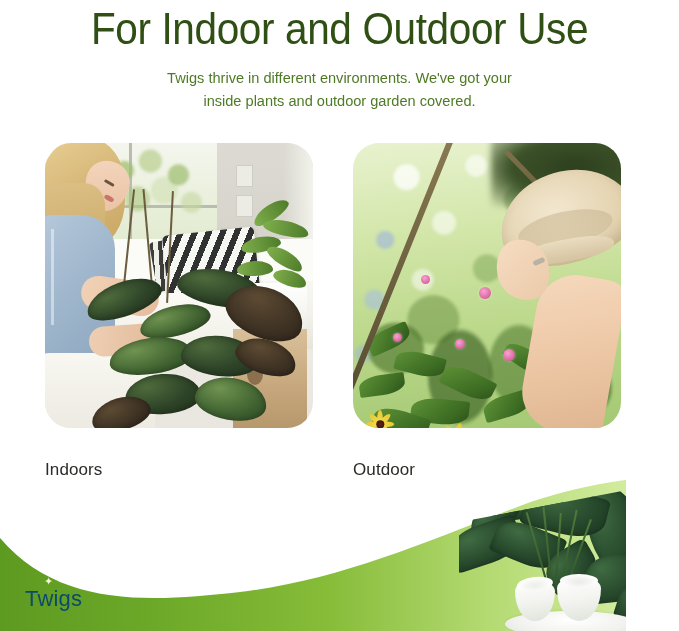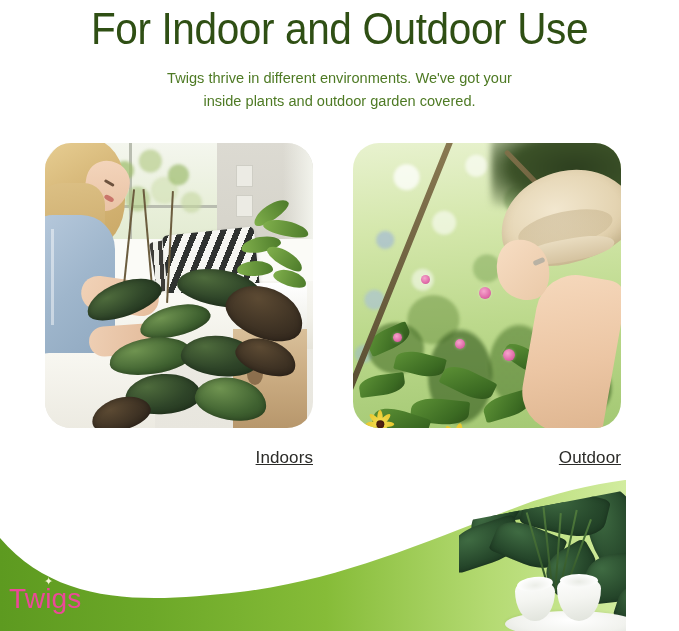--- a/index.html
+++ b/index.html
@@ -393,22 +393,22 @@
   }
   .out-branch2 {
     position:absolute; left:150px; top:8px; width:5px; height:120px;
     background: linear-gradient(180deg,#7e7049 0%,#5d5234 100%);
     transform: rotate(-44deg); transform-origin: top center; border-radius:3px;
   }
 
   
   .labels { position:absolute; left:0; top:448px; width:679px; height:32px; }
   .label {
-    position:absolute; top:0; width:268px; text-align:right;
-    font-size:17px; color:#2b2b28; letter-spacing:.1px;text-decoration:underline;
+    position:absolute; top:12px; width:268px; text-align:left;
+    font-size:17px; color:#2b2b28; letter-spacing:.1px;
   }
   .label-indoor  { left:45px; }
   .label-outdoor { left:353px; }
 
   
   .banner {
     position:absolute; left:0; bottom:0; width:679px; height:151px;
     overflow:hidden;
   }
   .banner-svg { position:absolute; inset:0; width:679px; height:151px; }
@@ -484,22 +484,22 @@
     right:78px; width:44px; height:44px;
     border-radius: 44% 44% 50% 50% / 26% 26% 74% 74%;
   }
   .pot-right::after{
     content:""; position:absolute; left:3px; top:-3px; width:38px; height:13px;
     background: radial-gradient(ellipse at 50% 60%, #e9ebe5 0%, #ffffff 70%);
     border-radius:50%;
   }
 
   .brand {
-    position:absolute; left:9px; bottom:16px;
-    font-size:28px; line-height:32px; color:#ec4899;
+    position:absolute; left:25px; bottom:16px;
+    font-size:22px; line-height:32px; color:#0c4a6e;
     letter-spacing:.2px;
     font-family:"Liberation Sans", sans-serif;
   }
   .brand-star {
     position:absolute; left:44px; bottom:44px;
     color:#f3f7d4; font-size:11px; line-height:11px;
   }
 </style>
 </head>
 <body>

